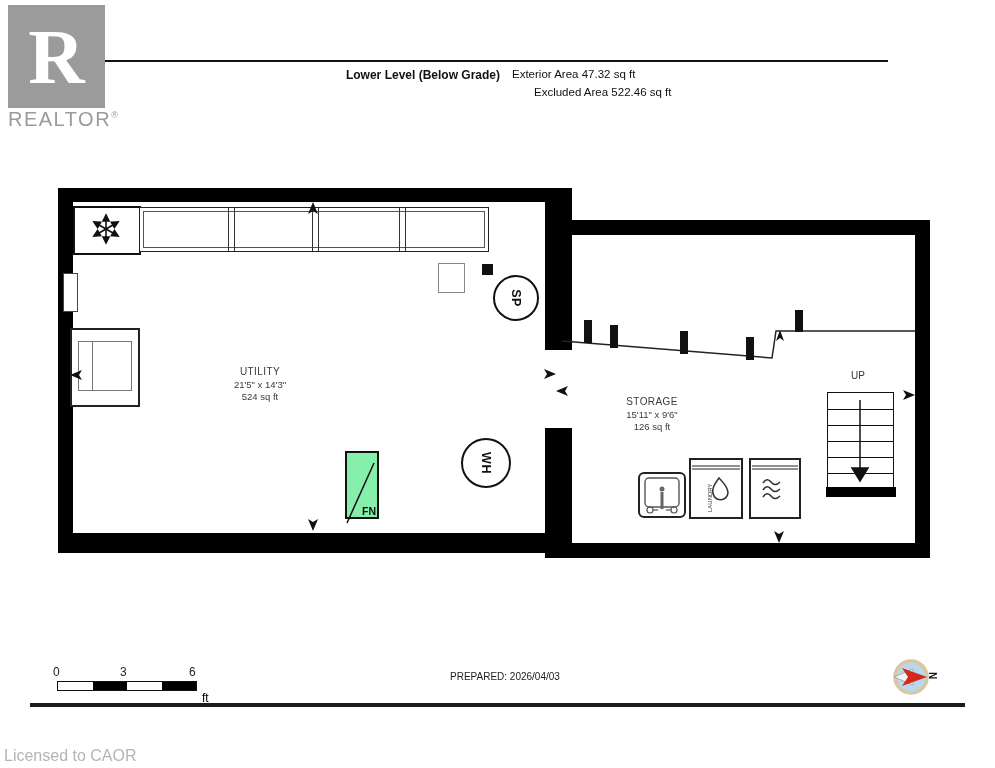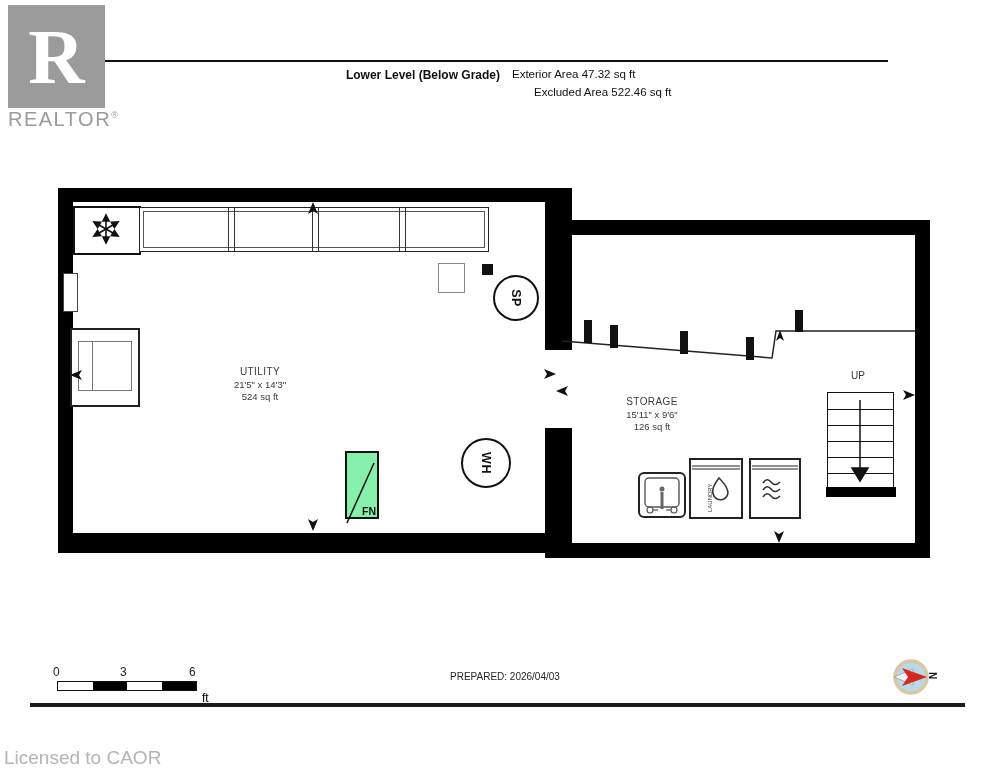--- a/index.html
+++ b/index.html
@@ -45,21 +45,21 @@
   .stair-base{position:absolute;left:826px;top:487px;width:70px;height:10px;background:#000;}
   .up-label{position:absolute;left:840px;top:370px;width:36px;text-align:center;font-size:10px;color:#333;}
   
   .scale-num{position:absolute;top:665px;font-size:12px;color:#222;}
   .scale-bar{position:absolute;left:57px;top:681px;width:138px;height:8px;border:1px solid #111;display:flex;}
   .scale-seg{height:100%;}
   .scale-ft{position:absolute;left:202px;top:679px;font-size:12px;color:#000000;margin-top:12px;}
   .prepared{position:absolute;left:450px;top:671px;font-size:10px;color:#222;}
   .footer-rule{position:absolute;left:30px;top:703px;width:935px;height:4px;background:#1c1c1c;}
   .disclaimer{position:absolute;left:37px;top:712px;width:930px;font-size:9.5px;color:#1c1c1c;}
-  .licensed{position:absolute;left:4px;top:747px;font-size:19px;color:#b4b4b4;}
+  .licensed{position:absolute;left:4px;top:747px;font-size:16px;color:#b4b4b4;}
   .compass-n{position:absolute;left:929px;top:670px;font-size:10px;font-weight:bold;color:#111;
              transform:rotate(90deg);}
   svg.overlay{position:absolute;left:0;top:0;pointer-events:none;}
 </style>
 </head>
 <body>
 
 <div class="page">
 
   <div class="logo-box">

